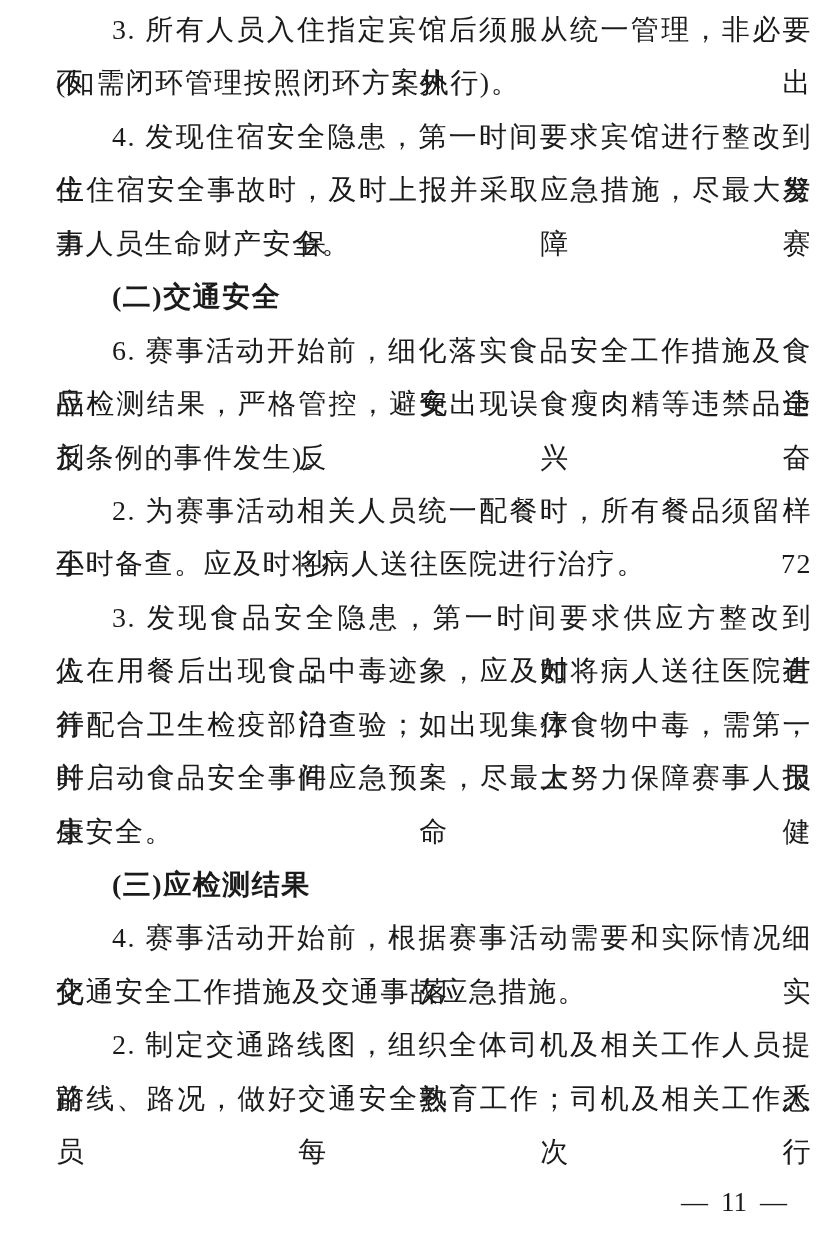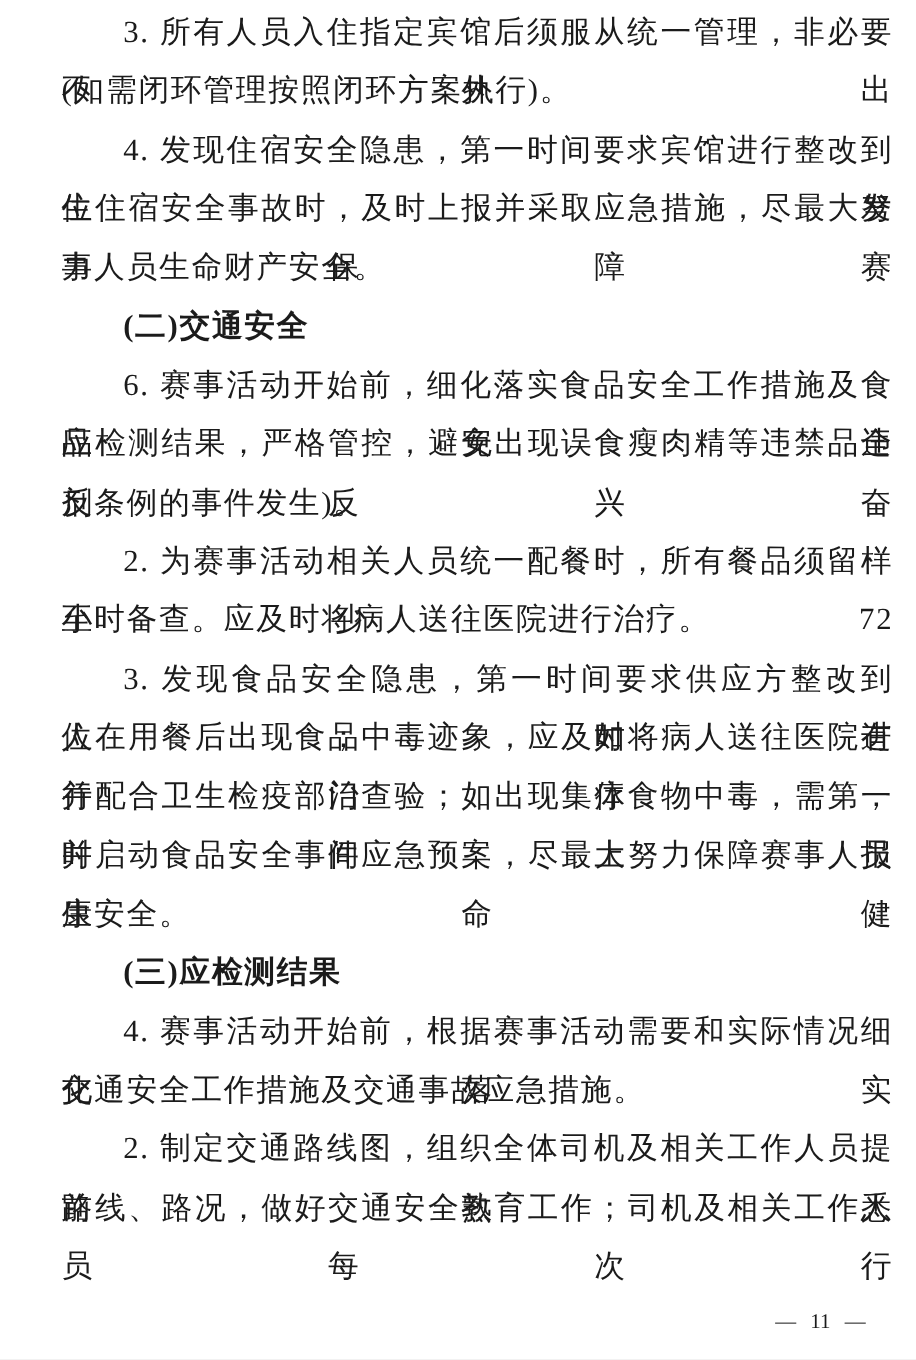--- a/index.html
+++ b/index.html
@@ -30,21 +30,21 @@
     white-space:normal;
     text-align:justify;
     text-align-last:justify;
     text-justify:inter-character;
   }
   .ind { text-indent:56px; }
   .hd { font-weight:bold; }
   .footer {
     position:absolute;
     top:1186px; right:46px;
-    font-size:19px;
+    font-size:27px;
     line-height:32px;
   }
   .footer .pn { margin:0 13px; }
 </style>
 </head>
 <body>
 
 <div class="page">
   <div class="content">
     <div class="ln ind j">3. 所有人员入住指定宾馆后须服从统一管理，非必要不外出</div>

